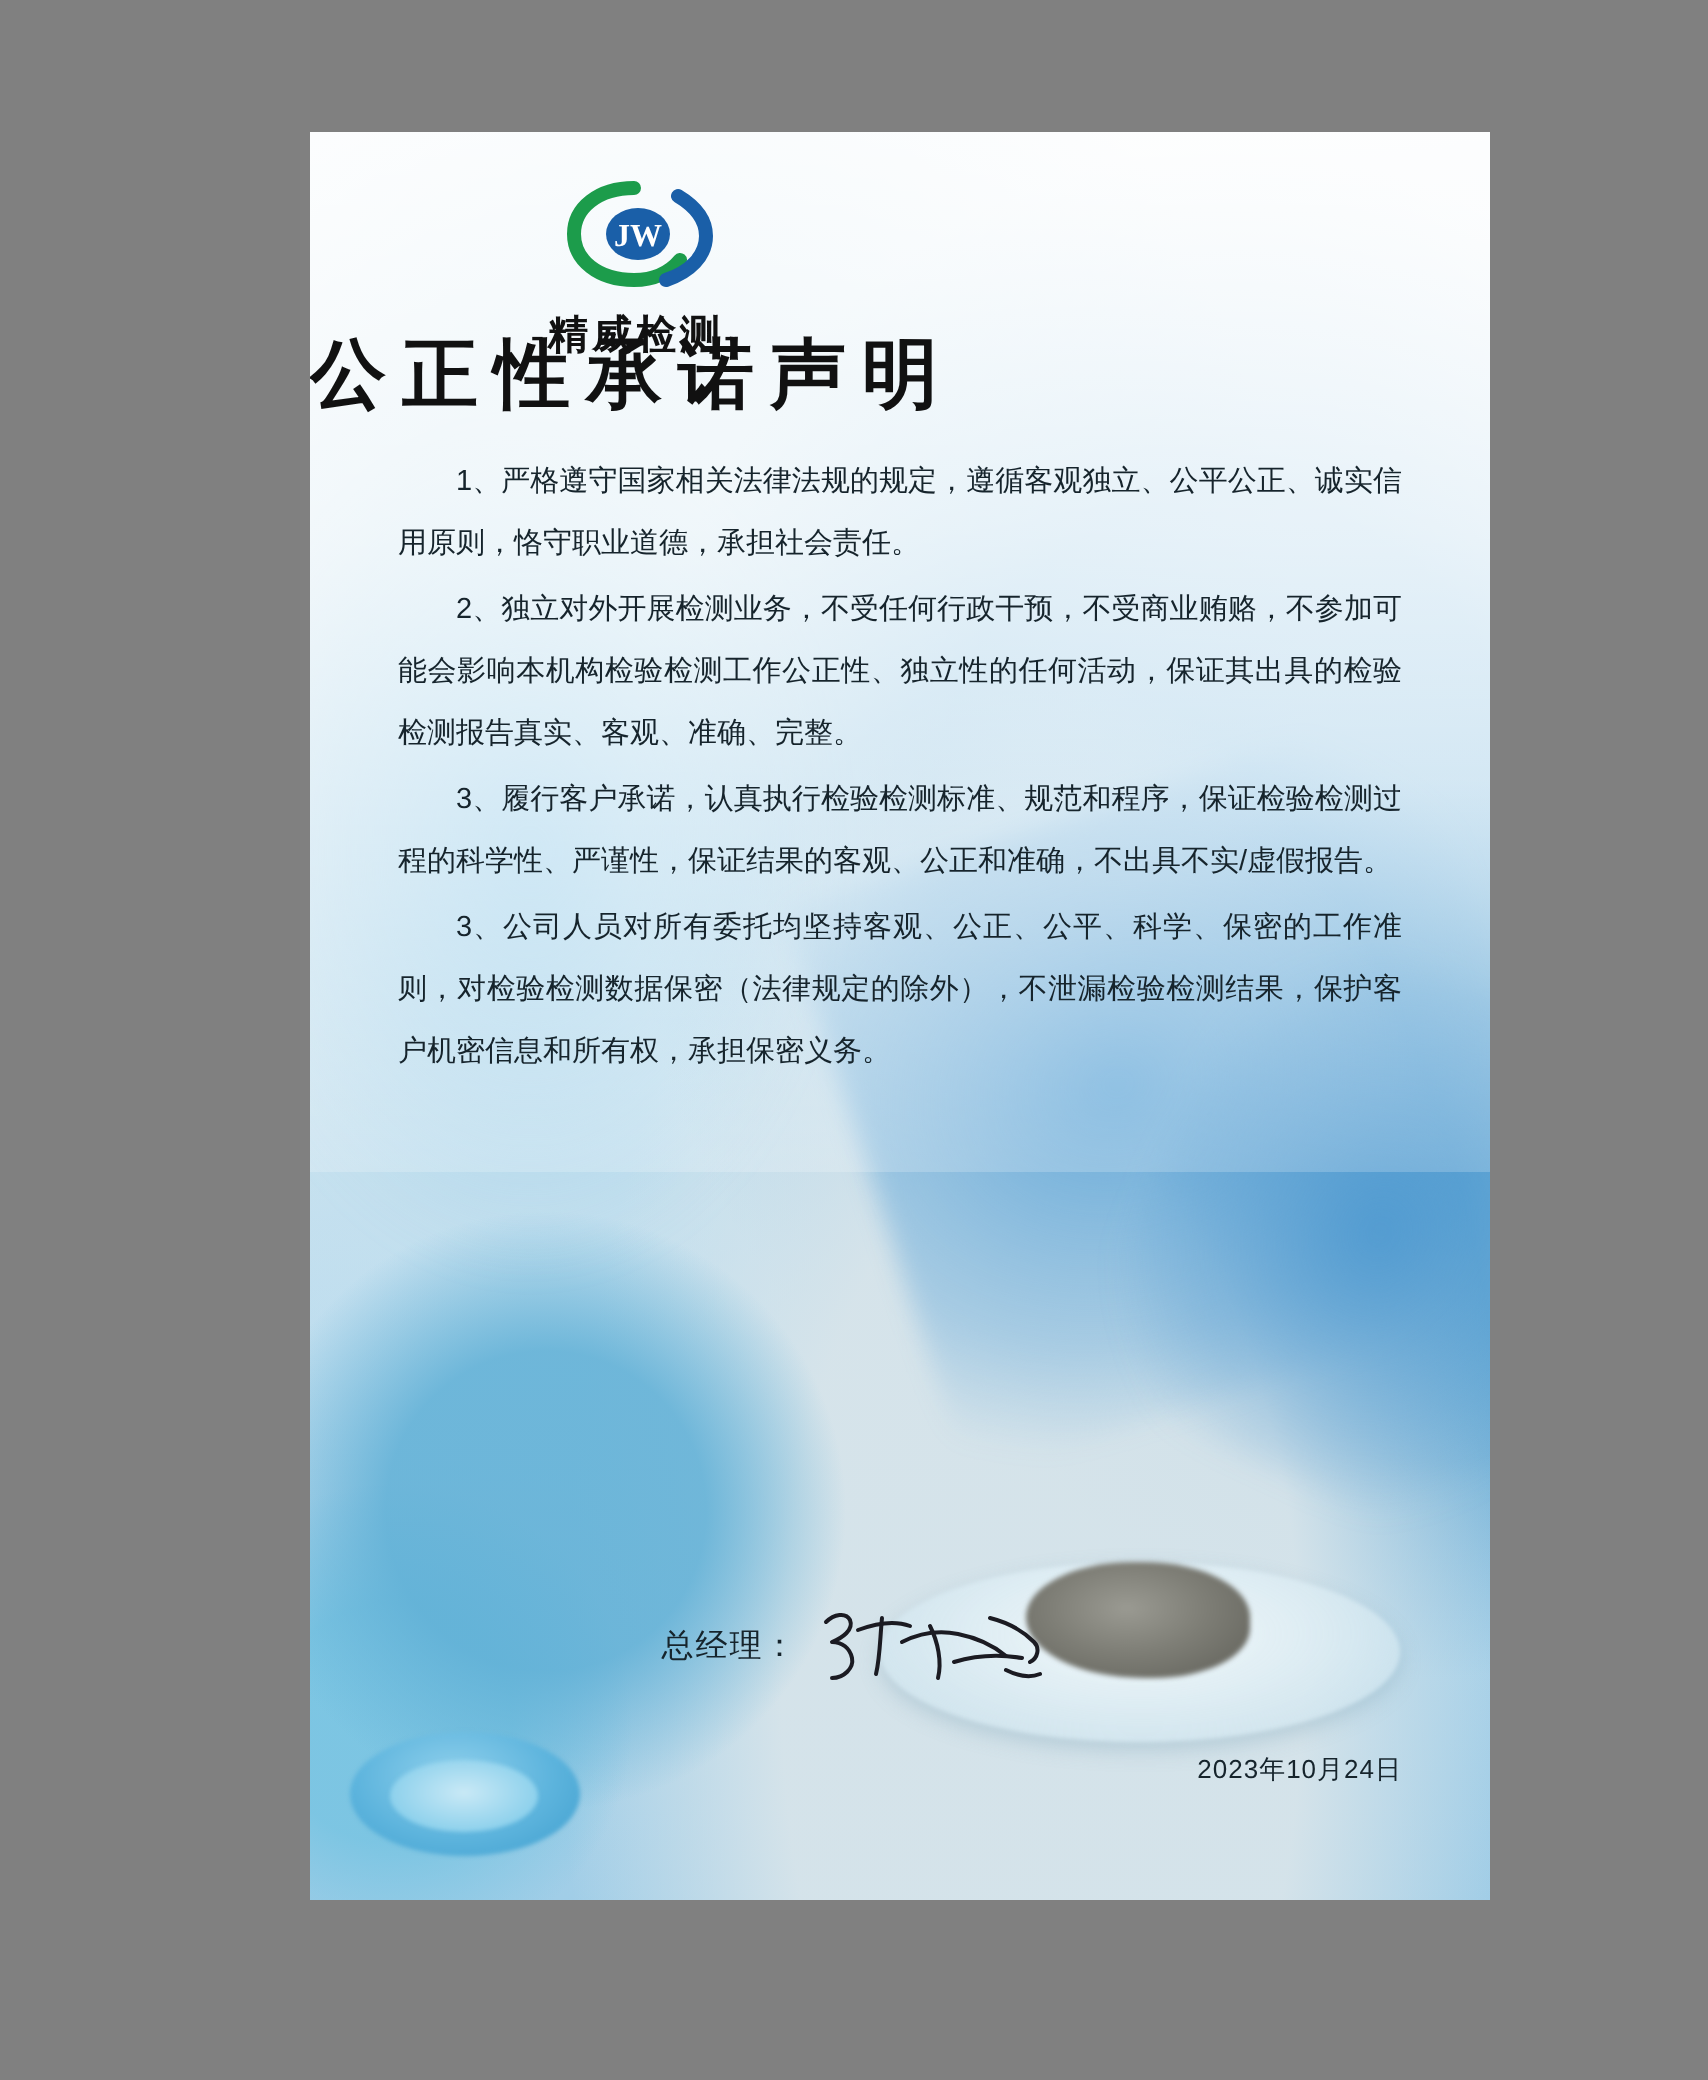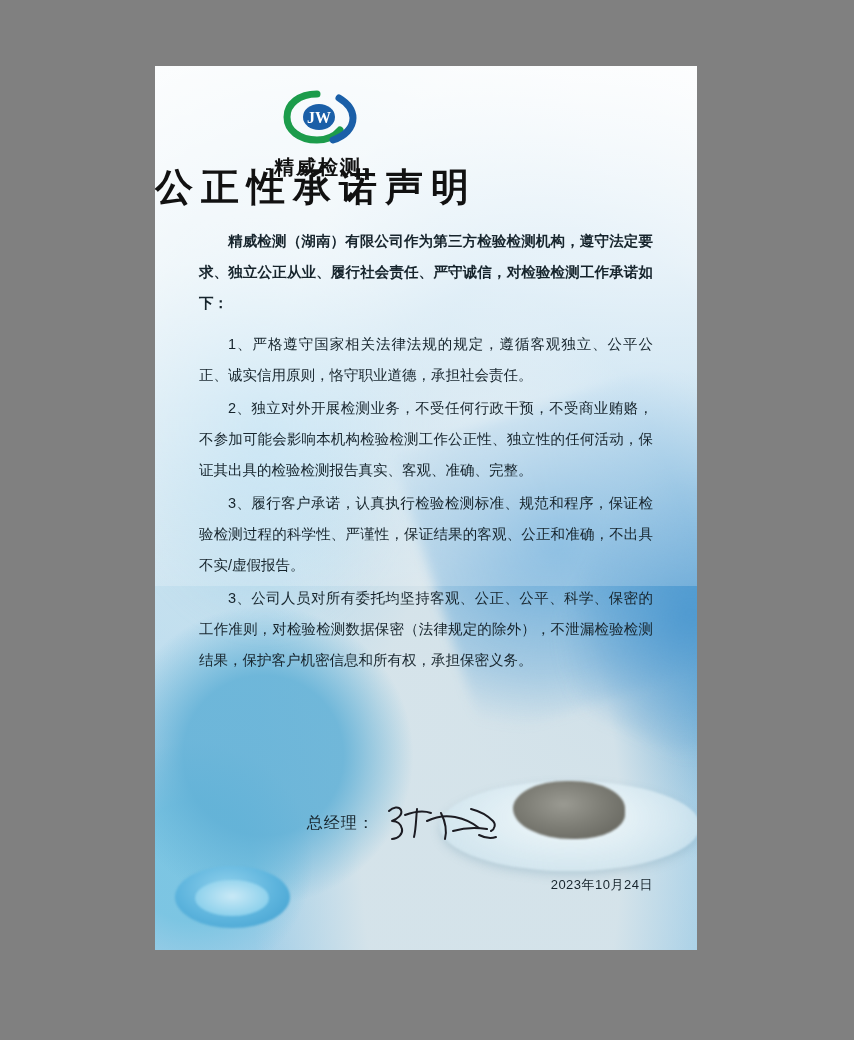--- a/index.html
+++ b/index.html
@@ -11,21 +11,21 @@
     width: 854px;
     height: 1040px;
     font-family: "Liberation Sans", sans-serif;
     overflow: hidden;
   }
 
   .page-wrap {
     position: absolute;
     left: 155px;
     top: 66px;
-    width: 542px;
+    width: 590px;
     height: 884px;
     overflow: hidden;
     background: #ef4444;
   }
 
   
   .bg {
     position: absolute;
     inset: 0;
     background:
@@ -219,21 +219,20 @@
           <ellipse cx="40" cy="27" rx="16" ry="13" fill="#1a5fa8"></ellipse>
           <text x="40" y="33" text-anchor="middle" font-family="Liberation Serif, serif" font-size="16" font-weight="bold" fill="#ffffff">JW</text>
         </svg>
       </div>
       <div class="logo-name">-精威检测-</div>
     </div>
 
     <div class="doc-title">公正性承诺声明</div>
 
     <div class="body-text">
-      <p class="p-lead">精威检测（湖南）有限公司作为第三方检验检测机构，遵守法定要求、独立公正从业、履行社会责任、严守诚信，对检验检测工作承诺如下：</p>
       <p class="p-item">1、严格遵守国家相关法律法规的规定，遵循客观独立、公平公正、诚实信用原则，恪守职业道德，承担社会责任。</p>
       <p class="p-item">2、独立对外开展检测业务，不受任何行政干预，不受商业贿赂，不参加可能会影响本机构检验检测工作公正性、独立性的任何活动，保证其出具的检验检测报告真实、客观、准确、完整。</p>
       <p class="p-item">3、履行客户承诺，认真执行检验检测标准、规范和程序，保证检验检测过程的科学性、严谨性，保证结果的客观、公正和准确，不出具不实/虚假报告。</p>
       <p class="p-item">3、公司人员对所有委托均坚持客观、公正、公平、科学、保密的工作准则，对检验检测数据保密（法律规定的除外），不泄漏检验检测结果，保护客户机密信息和所有权，承担保密义务。</p>
     </div>
 
     <div class="signature-row">
       <span class="sig-label">总经理：</span>
       <span class="sig-mark">
         <svg width="118" height="44" viewBox="0 0 118 44" aria-hidden="true">

